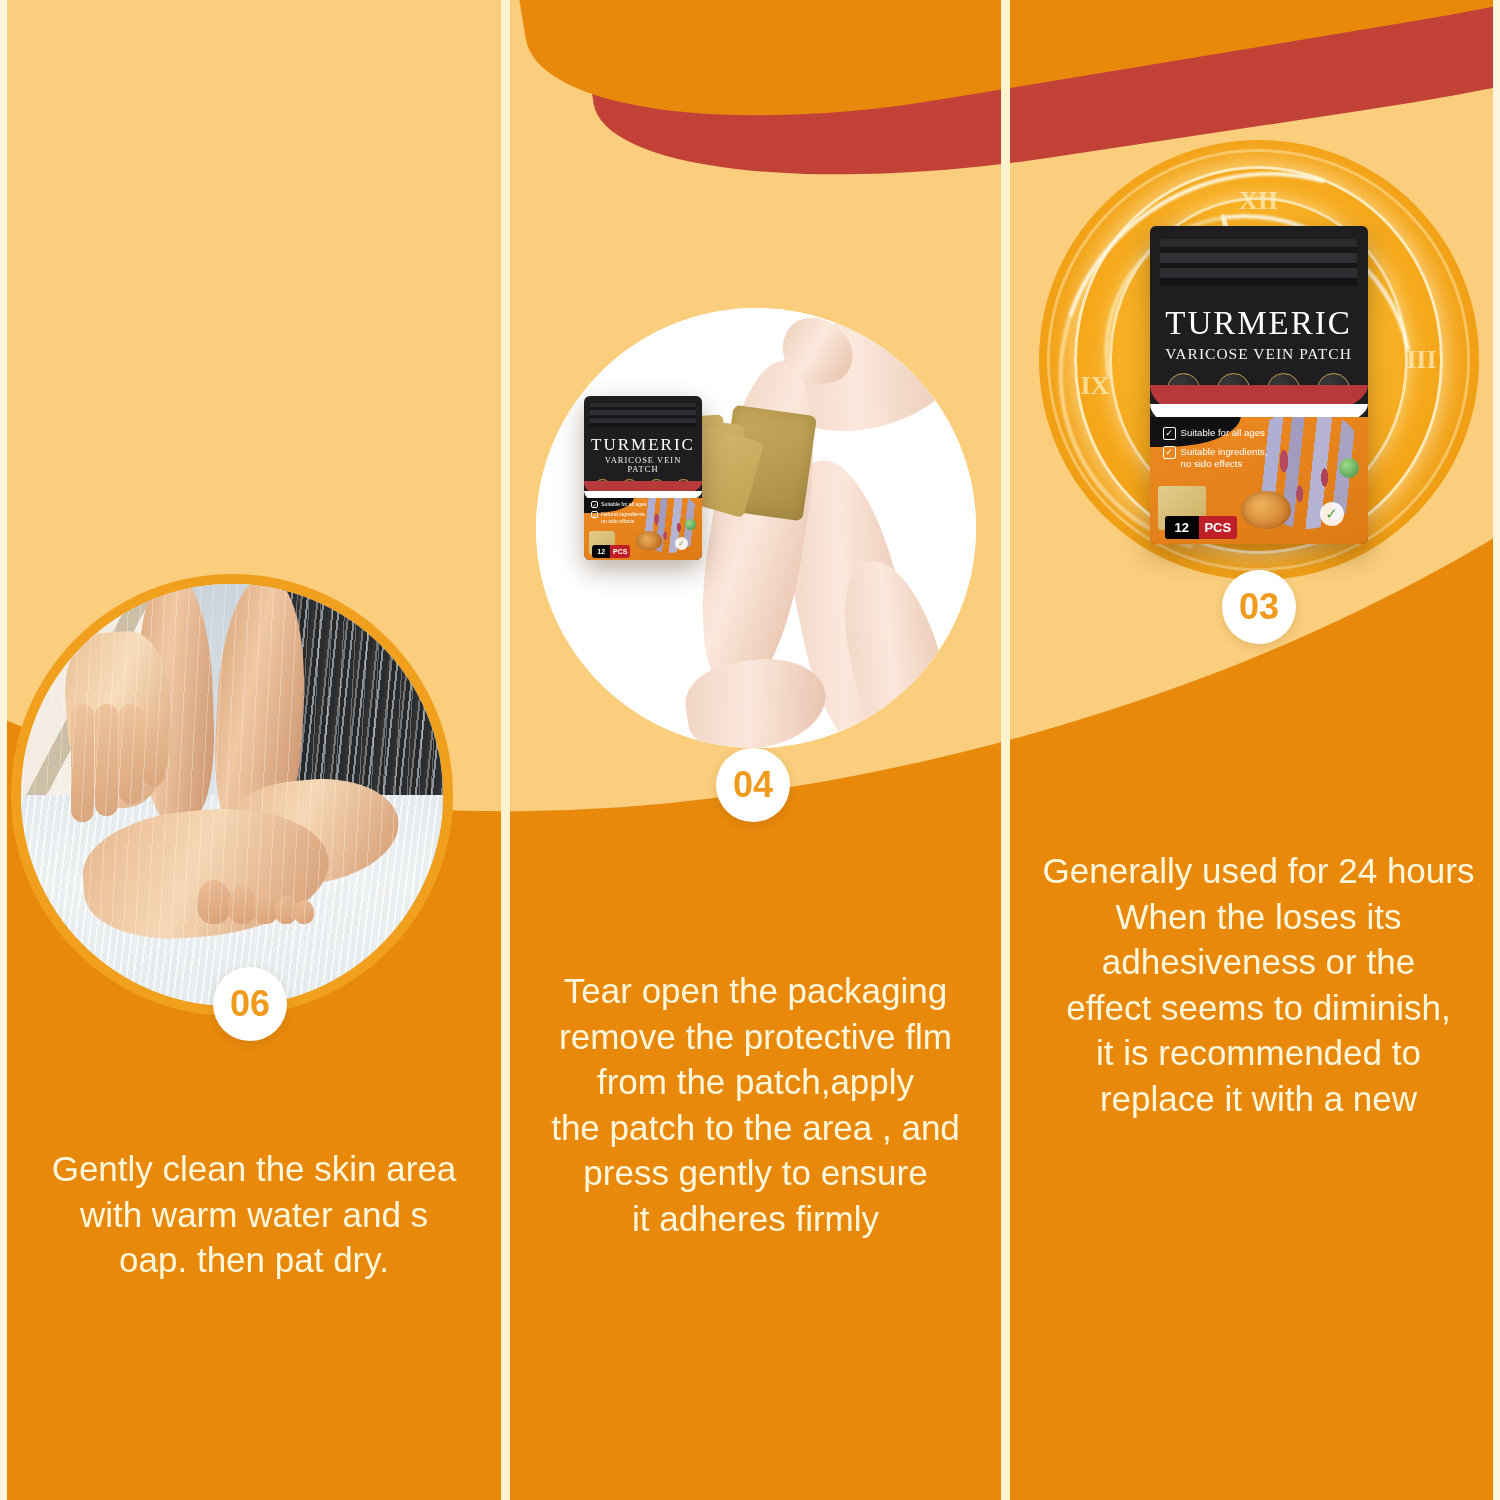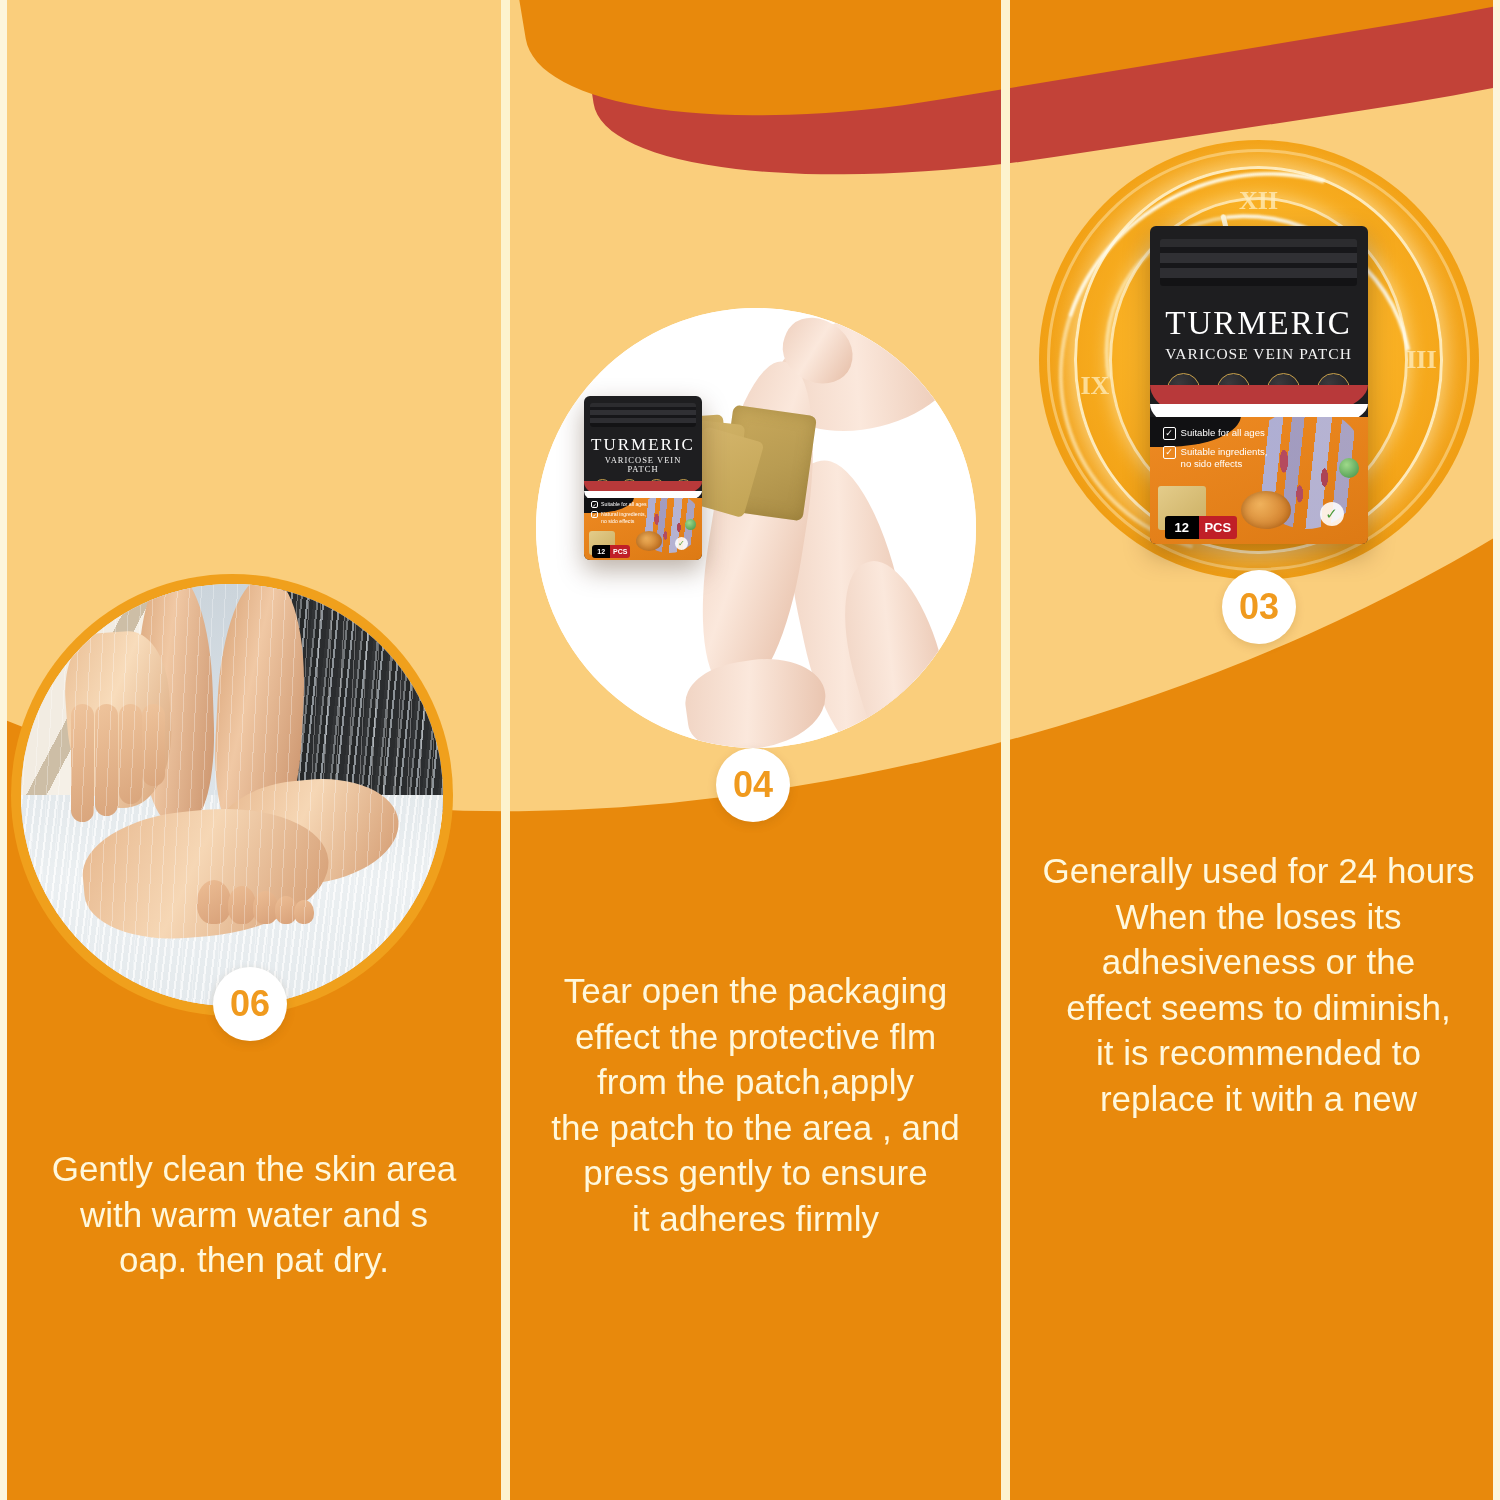--- a/index.html
+++ b/index.html
@@ -508,21 +508,21 @@
               <span class="num">12</span>
               <span class="unit">PCS</span>
             </div>
           </div>
         </div>
       </div>
     </div>
 
     <div class="step-badge">04</div>
     <div class="step-text">Tear open the packaging
-effect the protective flm
+remove the protective flm
 from the patch,apply
 the patch to the area , and
 press gently to ensure
 it adheres firmly</div>
   </div>
 
   <div class="col c3">
 
     <div class="clock-wrap">
       <div class="clock-ticks"></div>

